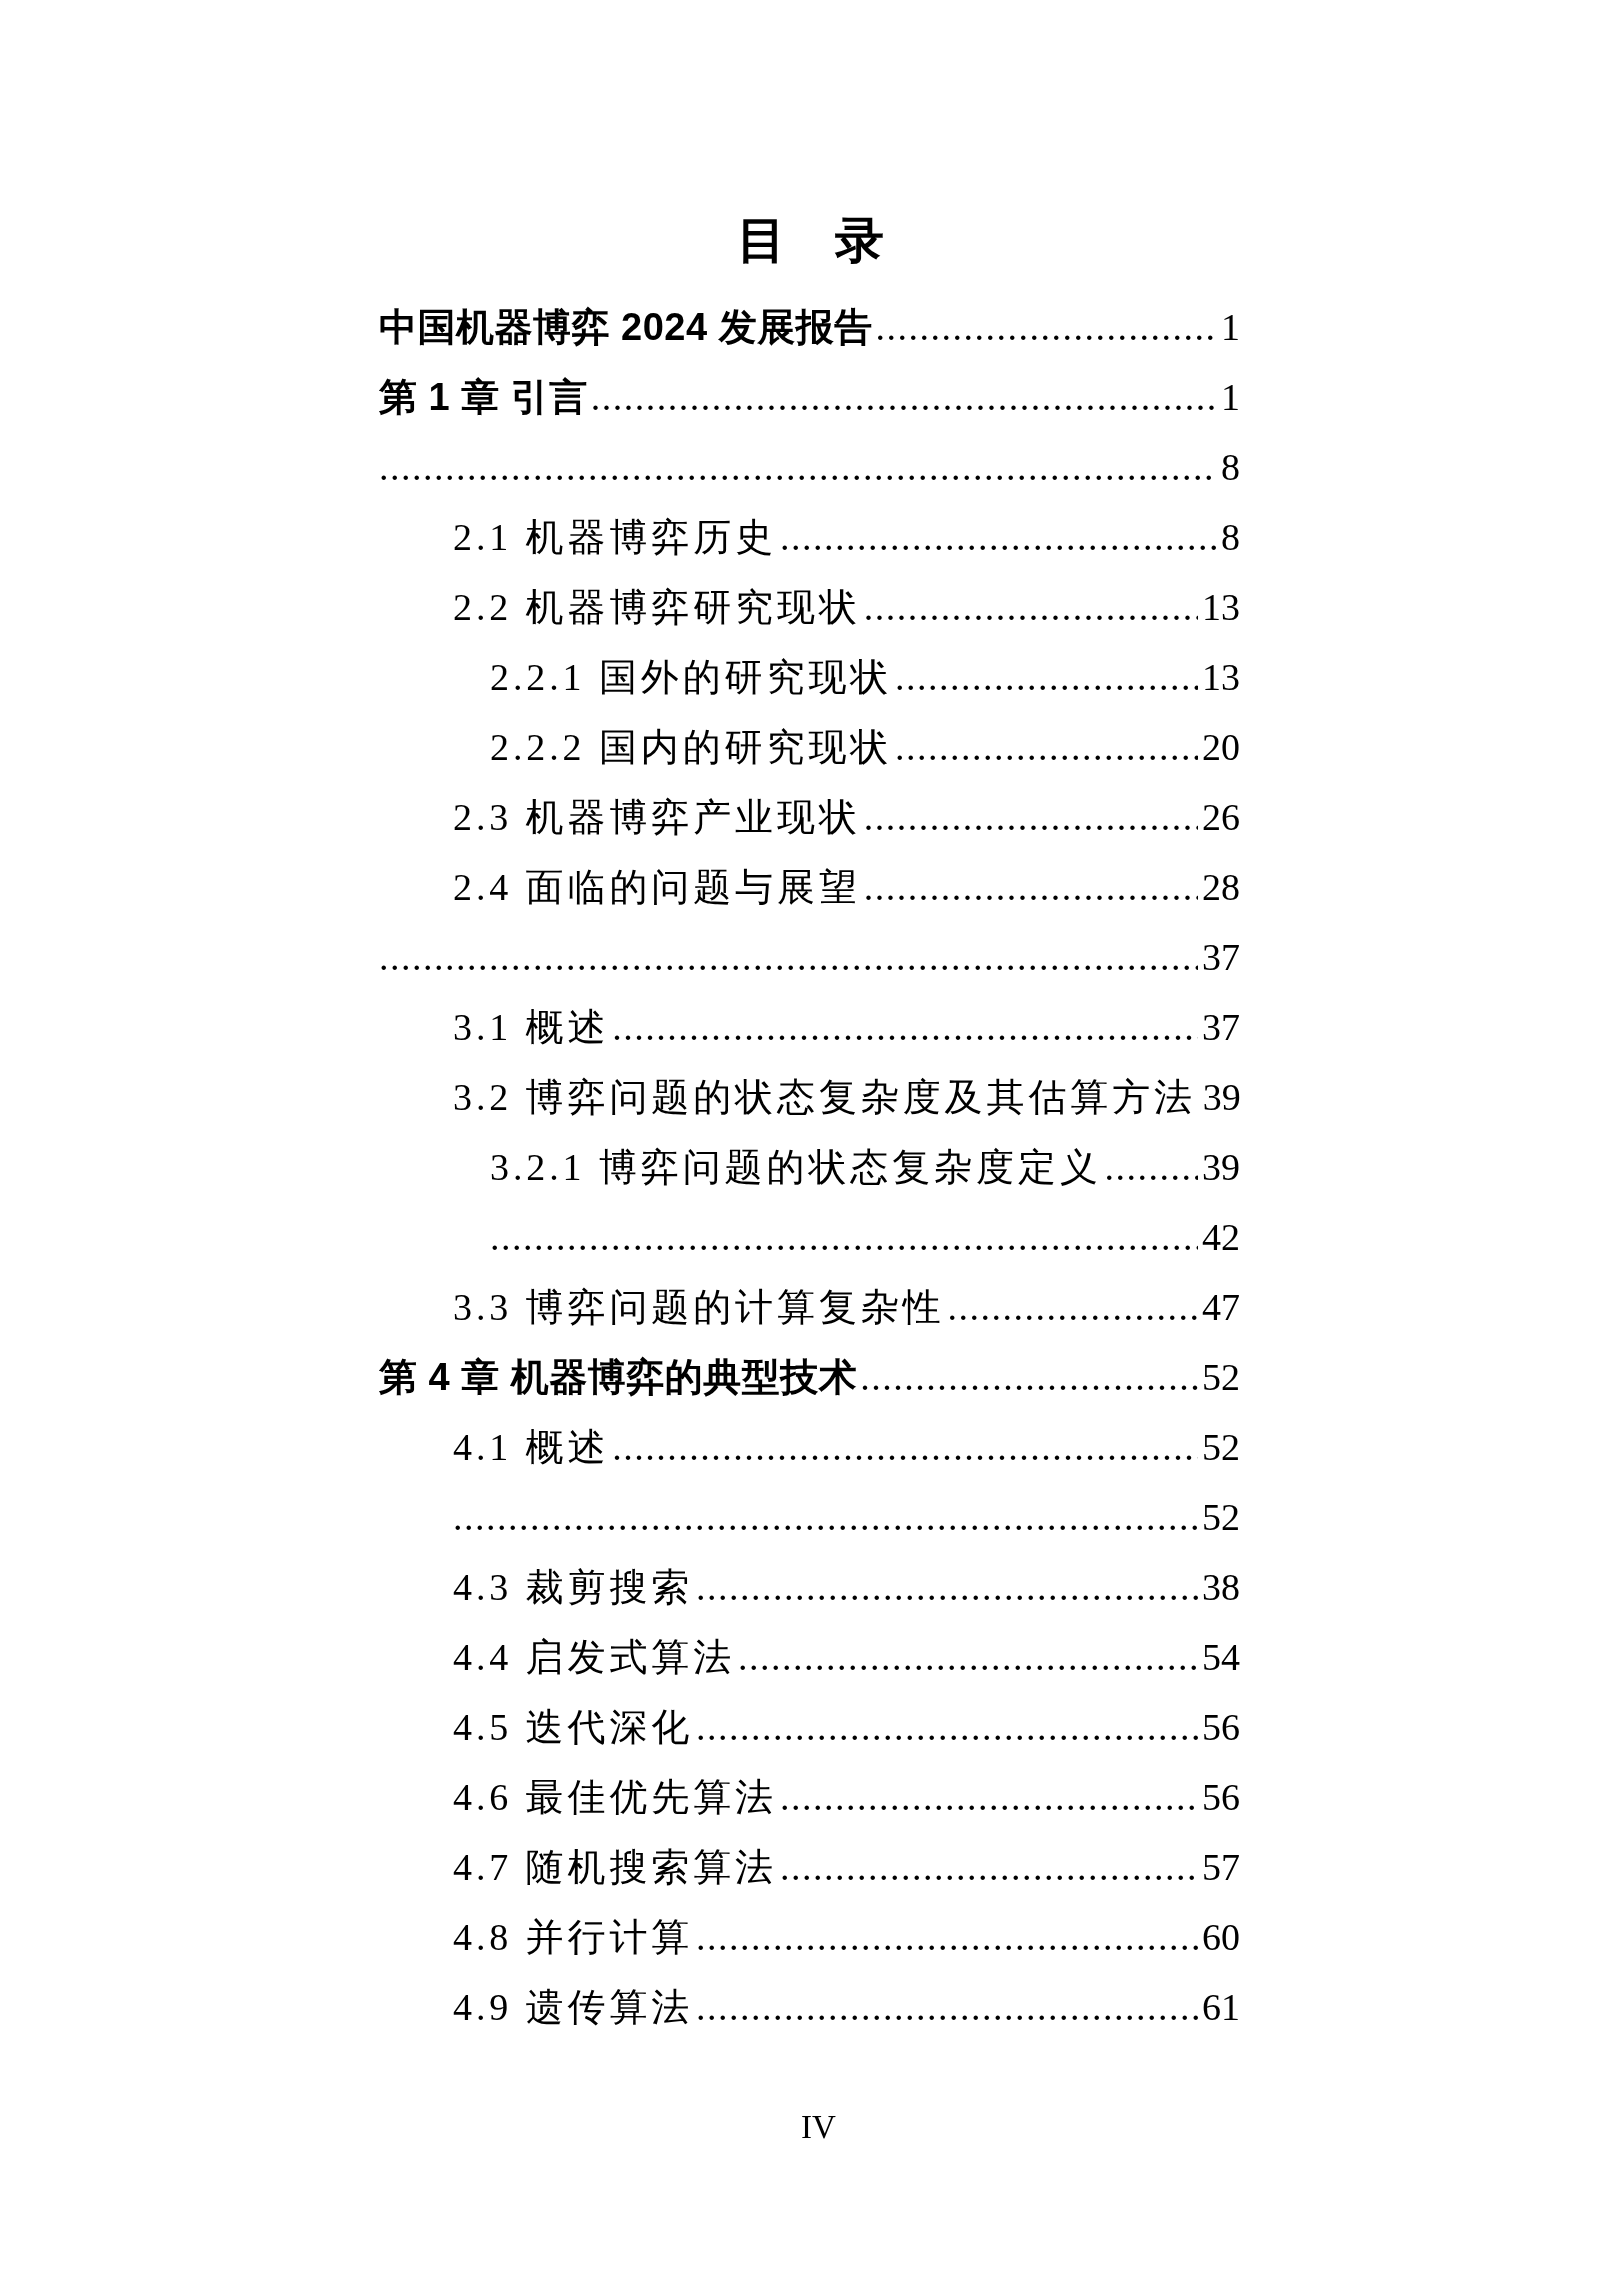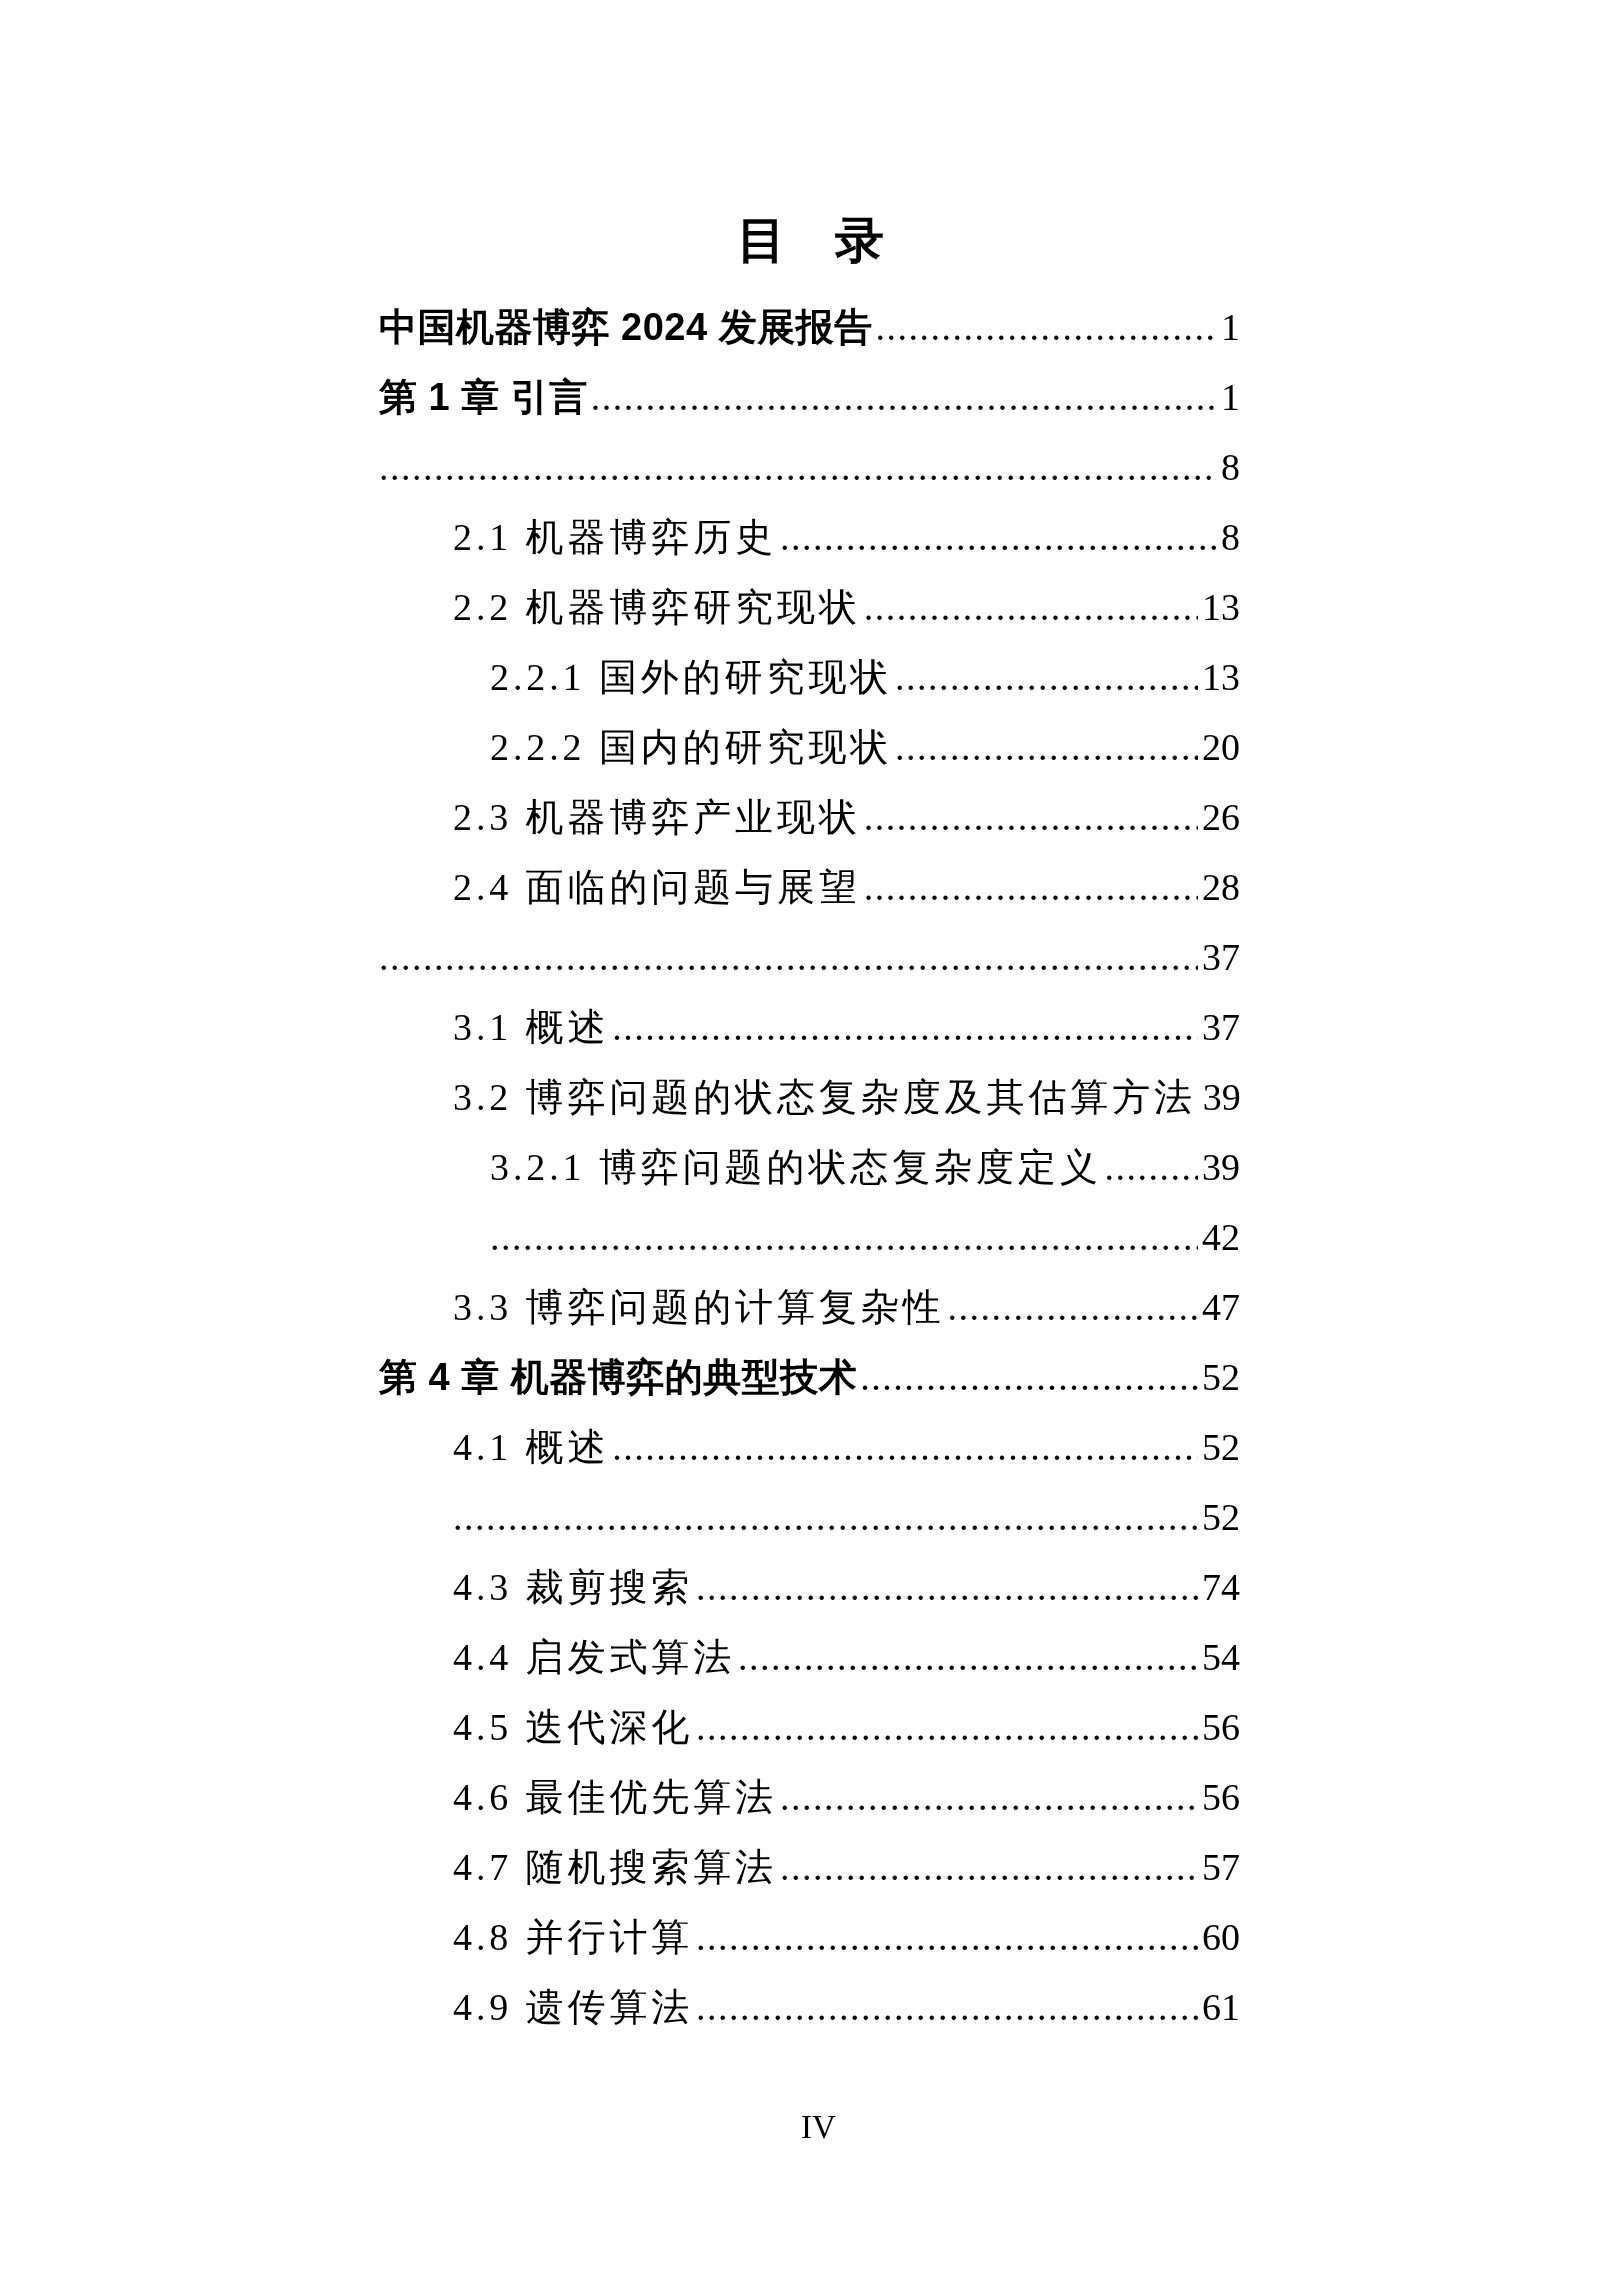--- a/index.html
+++ b/index.html
@@ -187,21 +187,21 @@
   </div>
 
   <div class="toc-row lvl1">
     <span class="toc-leader">............................................................................................................................................................................................................................</span>
     <span class="toc-page">52</span>
   </div>
 
   <div class="toc-row lvl1">
     <span class="toc-label">4.3 裁剪搜索</span>
     <span class="toc-leader">............................................................................................................................................................................................................................</span>
-    <span class="toc-page">74</span>
+    <span class="toc-page">38</span>
   </div>
 
   <div class="toc-row lvl1">
     <span class="toc-label">4.4 启发式算法</span>
     <span class="toc-leader">............................................................................................................................................................................................................................</span>
     <span class="toc-page">54</span>
   </div>
 
   <div class="toc-row lvl1">
     <span class="toc-label">4.5 迭代深化</span>

